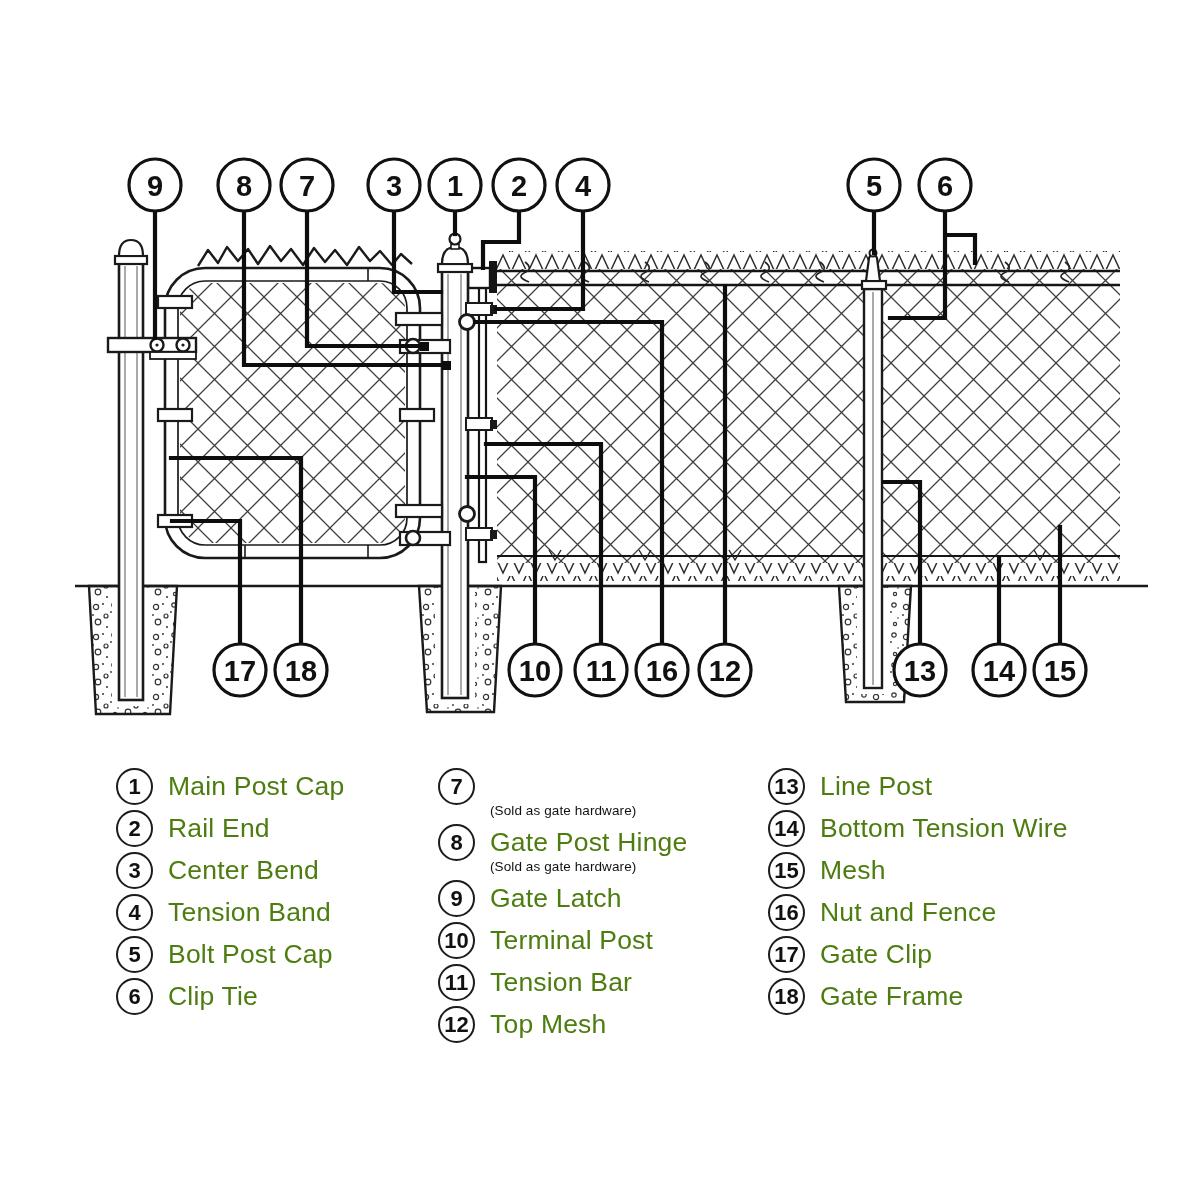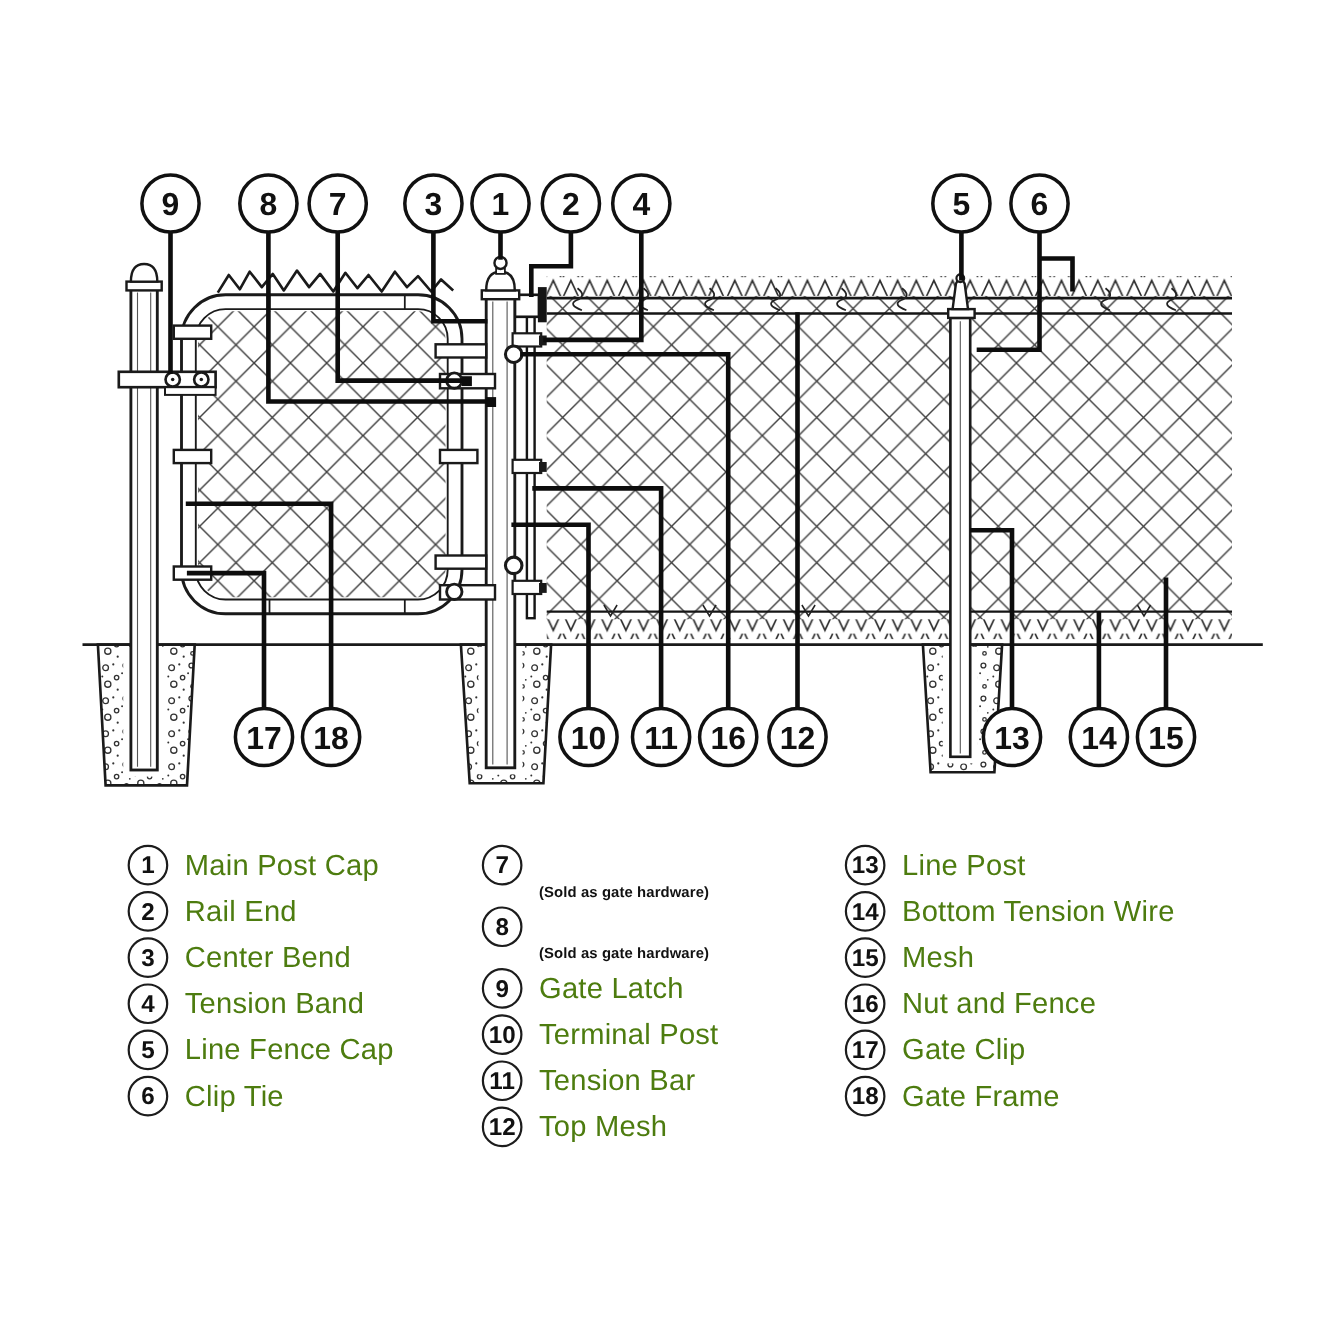--- a/index.html
+++ b/index.html
@@ -6,21 +6,21 @@
   .page{position:relative;width:1200px;height:1200px;background:#fff;overflow:hidden;
         font-family:"Liberation Sans",sans-serif;color:#141414;}
   .diagram-svg{position:absolute;left:0;top:0;}
   
   .legend-col{position:absolute;width:330px;}
   .lg-row{display:flex;align-items:center;gap:15px;margin-bottom:5px;height:37px;}
   .lg-num{flex:0 0 37px;width:37px;height:37px;border:2.2px solid #1c1c1c;border-radius:50%;
           display:flex;align-items:center;justify-content:center;
           font-size:22px;font-weight:700;color:#111;box-sizing:border-box;}
   .lg-label{font-size:26.5px;color:#4d7c0f;letter-spacing:.2px;white-space:nowrap;}
-  .lg-note{font-size:13.5px;font-weight:700;color:#111;margin:-7px 0 6px 52px;letter-spacing:.1px;}
+  .lg-note{font-size:13.5px;font-weight:400;color:#111;margin:-7px 0 6px 52px;letter-spacing:.1px;}
   svg text.cnum{font-family:"Liberation Sans",sans-serif;font-weight:700;font-size:29px;fill:#111;
                 text-anchor:middle;}
 </style>
 </head>
 <body>
 
 <div class="page">
 
 <svg class="diagram-svg" width="1200" height="760" viewBox="0 0 1200 760">
   <defs>
@@ -290,41 +290,42 @@
   <div class="lg-row">
         <span class="lg-num">
           <span>4</span>
         </span>
         <span class="lg-label">Tension Band</span>
       </div>
   <div class="lg-row">
         <span class="lg-num">
           <span>5</span>
         </span>
-        <span class="lg-label">Line Fence Cap</span>
+        <span class="lg-label">Bolt Post Cap</span>
       </div>
   <div class="lg-row">
         <span class="lg-num">
           <span>6</span>
         </span>
         <span class="lg-label">Clip Tie</span>
       </div>
 </div>
 
 <div class="legend-col" style="left:438px;top:768px">
   <div class="lg-row">
         <span class="lg-num">
           <span>7</span>
         </span>
       </div>
   <div class="lg-note">(Sold as gate hardware)</div>
   <div class="lg-row">
         <span class="lg-num">
           <span>8</span>
         </span>
+        <span class="lg-label">Gate Post Hinge</span>
       </div>
   <div class="lg-note">(Sold as gate hardware)</div>
   <div class="lg-row">
         <span class="lg-num">
           <span>9</span>
         </span>
         <span class="lg-label">Gate Latch</span>
       </div>
   <div class="lg-row">
         <span class="lg-num">

